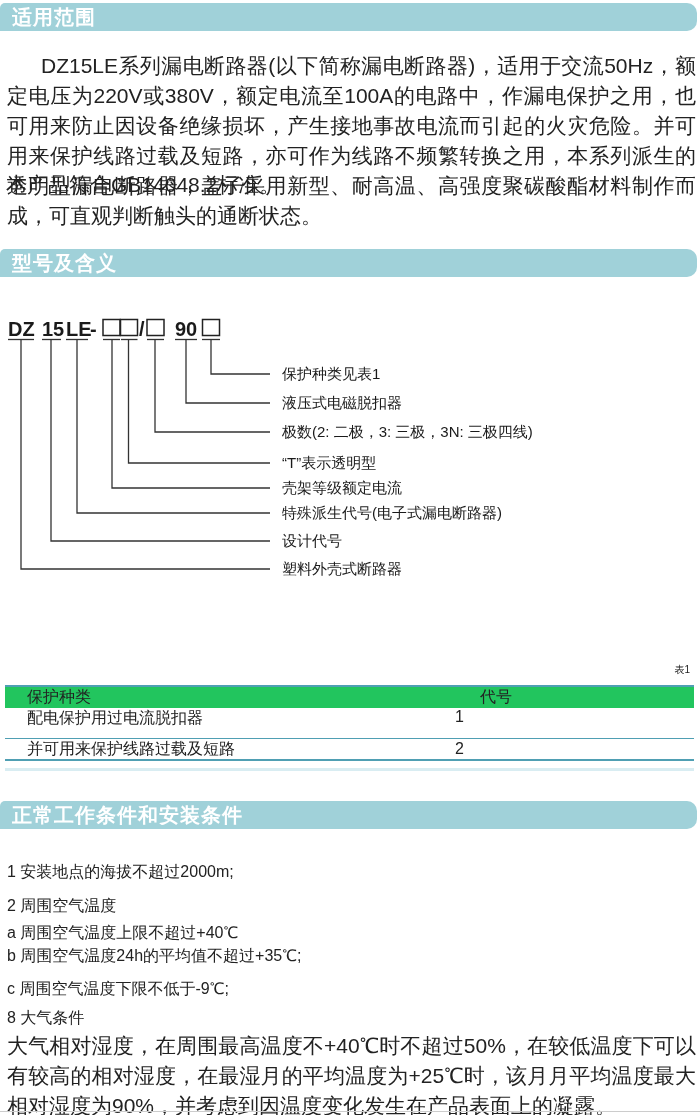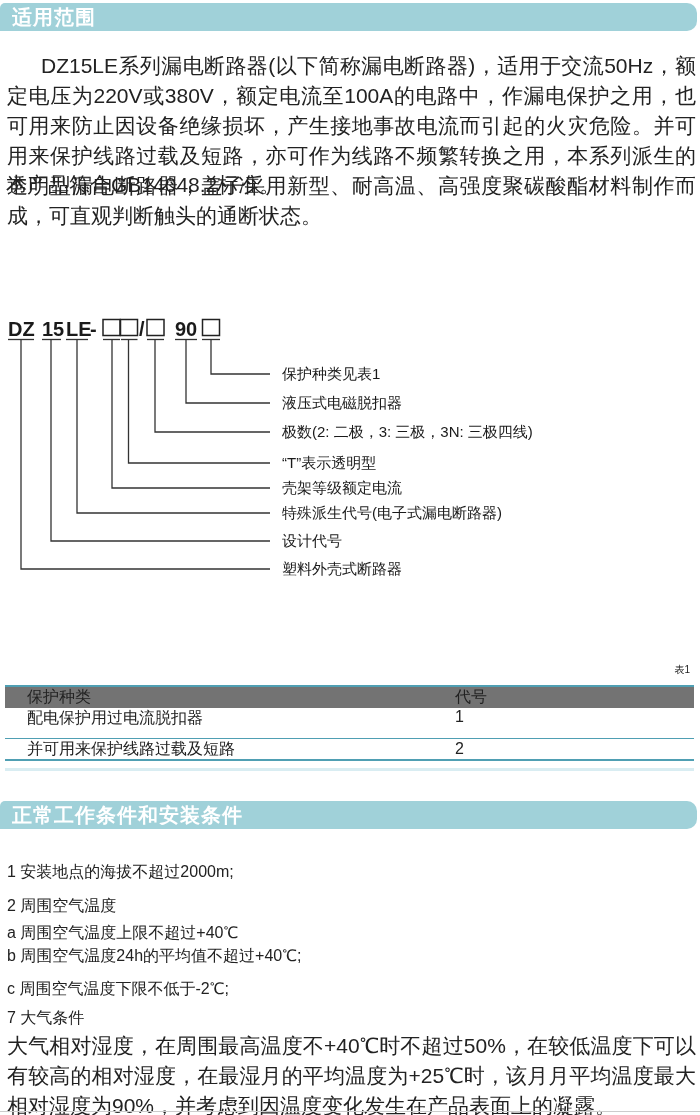--- a/index.html
+++ b/index.html
@@ -29,21 +29,21 @@
   #diagram .lbl   { font:15px "Liberation Sans", sans-serif; fill:#1a1a1a; }
   #diagram .ln    { stroke:#333333; stroke-width:1.3; fill:none; }
   #diagram .box   { stroke:#222222; stroke-width:1.5; fill:none; }
 
   #tbl-caption { position:absolute; top:663px; right:10px; font-size:10px; }
 
   .tbl {
     position:absolute; top:685px; left:5px; width:689px;
     font-size:16px; border-top:2px solid #4f9fb3;
   }
-  .tbl-head { display:flex; height:21px; background:#737373; align-items:center; }
+  .tbl-head { display:flex; height:21px; background:#22c55e; align-items:center;gap:25px; }
   .tbl-row-1 { display:flex; height:31px; align-items:flex-start; border-bottom:1px solid #4f9fb3; box-sizing:border-box; }
   .tbl-row-2 { display:flex; height:22px; align-items:center; border-bottom:2px solid #4f9fb3; box-sizing:border-box; }
   .c1 { width:450px; padding-left:22px; box-sizing:border-box; }
   .c2 { flex:1; }
 
   #tbl-lightrule { position:absolute; top:768px; left:5px; width:689px; height:3px; background:#d9edf2; }
 
   .cond { position:absolute; left:7px; font-size:16px; white-space:nowrap; }
   #cond-0 { top:862px; }
   #cond-1 { top:896px; }
@@ -58,20 +58,21 @@
 </style>
 </head>
 <body>
 
 <div class="page">
 
   <div class="sec-header" id="hdr-scope">适用范围</div>
   <div class="para" id="para-scope">DZ15LE系列漏电断路器(以下简称漏电断路器)，适用于交流50Hz，额定电压为220V或380V，额定电流至100A的电路中，作漏电保护之用，也可用来防止因设备绝缘损坏，产生接地事故电流而引起的火灾危险。并可用来保护线路过载及短路，亦可作为线路不频繁转换之用，本系列派生的透明型漏电断路器，盖子采用新型、耐高温、高强度聚碳酸酯材料制作而成，可直观判断触头的通断状态。</div>
   <div class="para" id="para-standard">本产品符合GB14048.2标准。</div>
 
+  <div class="sec-header" id="hdr-model">型号及含义</div>
 
   <svg id="diagram" width="700" height="300" viewBox="0 0 700 300">
 
     <text class="seg" x="8" y="21">DZ</text>
     <text class="seg" x="42" y="21">15</text>
     <text class="seg" x="66" y="21">LE</text>
     <text class="seg" x="90" y="21">-</text>
     <text class="seg" x="139" y="21">/</text>
     <text class="seg" x="175" y="21">90</text>
 
@@ -126,19 +127,19 @@
       <div class="c1">并可用来保护线路过载及短路</div>
       <div class="c2">2</div>
     </div>
   </div>
   <div id="tbl-lightrule"></div>
 
   <div class="sec-header" id="hdr-cond">正常工作条件和安装条件</div>
   <div class="cond" id="cond-0">1 安装地点的海拔不超过2000m;</div>
   <div class="cond" id="cond-1">2 周围空气温度</div>
   <div class="cond" id="cond-2">a 周围空气温度上限不超过+40℃</div>
-  <div class="cond" id="cond-3">b 周围空气温度24h的平均值不超过+40℃;</div>
-  <div class="cond" id="cond-4">c 周围空气温度下限不低于-2℃;</div>
-  <div class="cond" id="cond-5">7  大气条件</div>
+  <div class="cond" id="cond-3">b 周围空气温度24h的平均值不超过+35℃;</div>
+  <div class="cond" id="cond-4">c 周围空气温度下限不低于-9℃;</div>
+  <div class="cond" id="cond-5">8  大气条件</div>
   <div class="para" id="para-humidity">大气相对湿度，在周围最高温度不+40℃时不超过50%，在较低温度下可以有较高的相对湿度，在最湿月的平均温度为+25℃时，该月月平均温度最大相对湿度为90%，并考虑到因温度变化发生在产品表面上的凝露。</div>
 
   <div id="bottom-line"></div>
 </div>
 
 </body></html>

